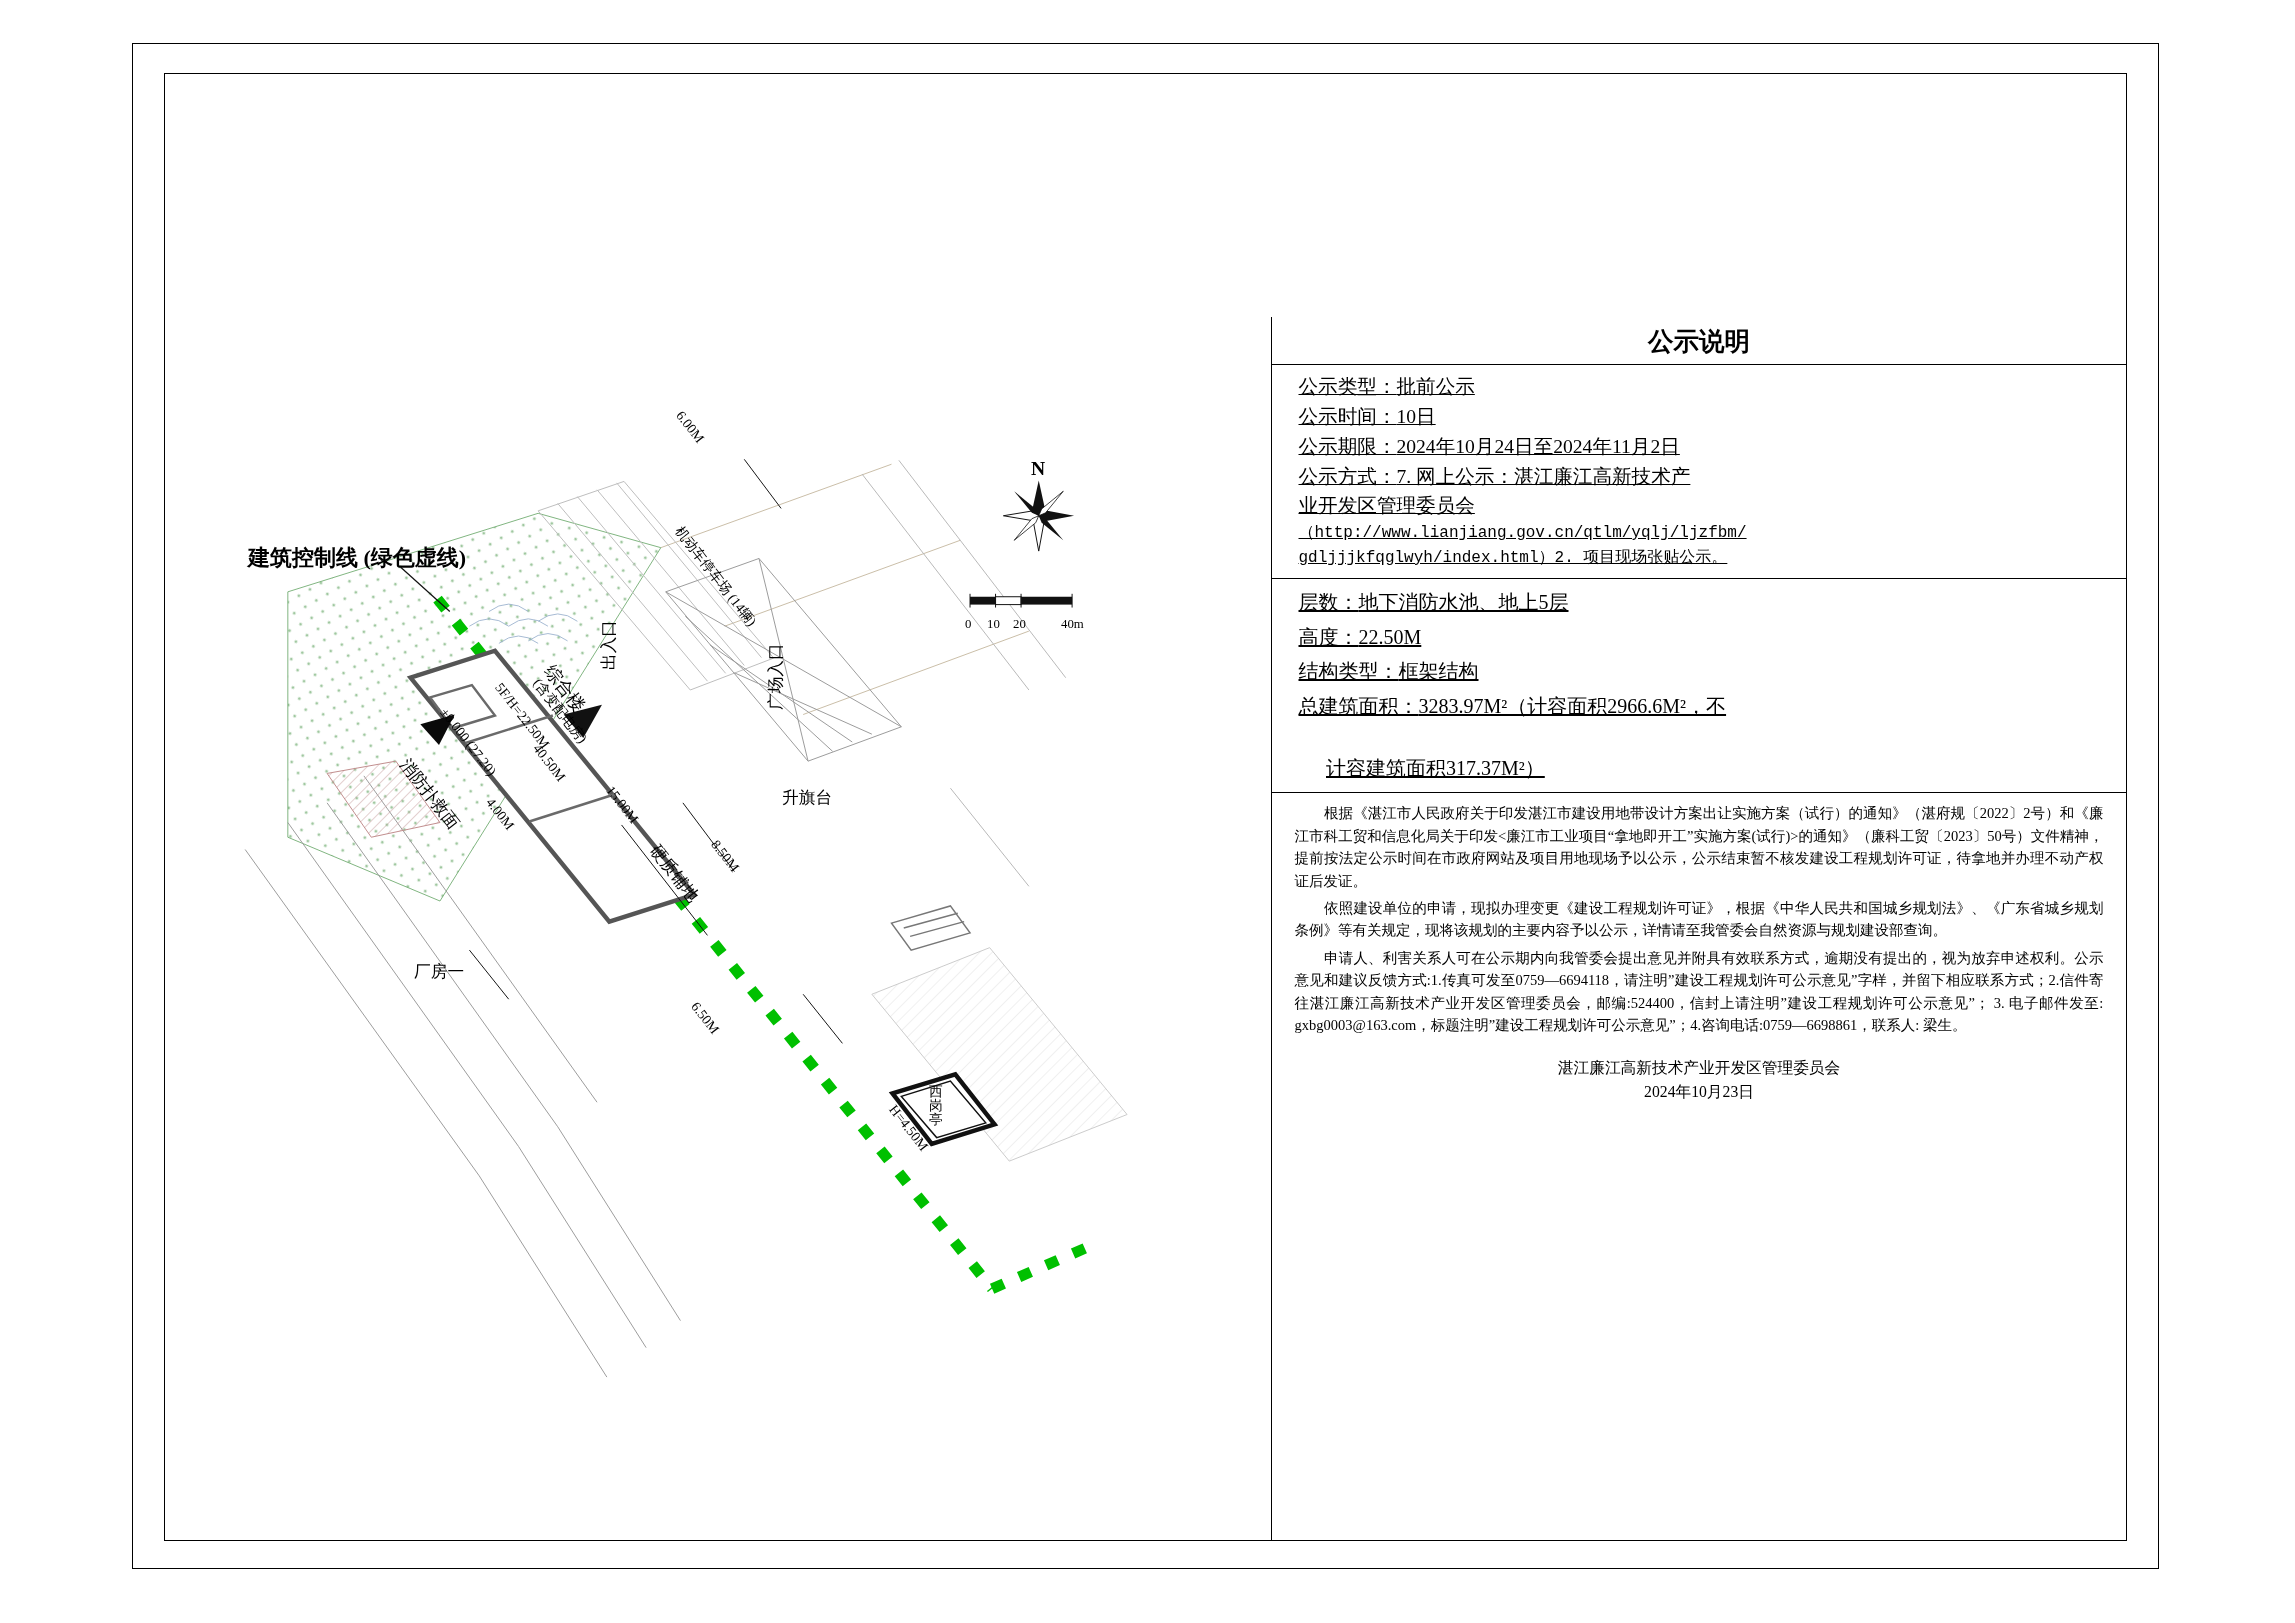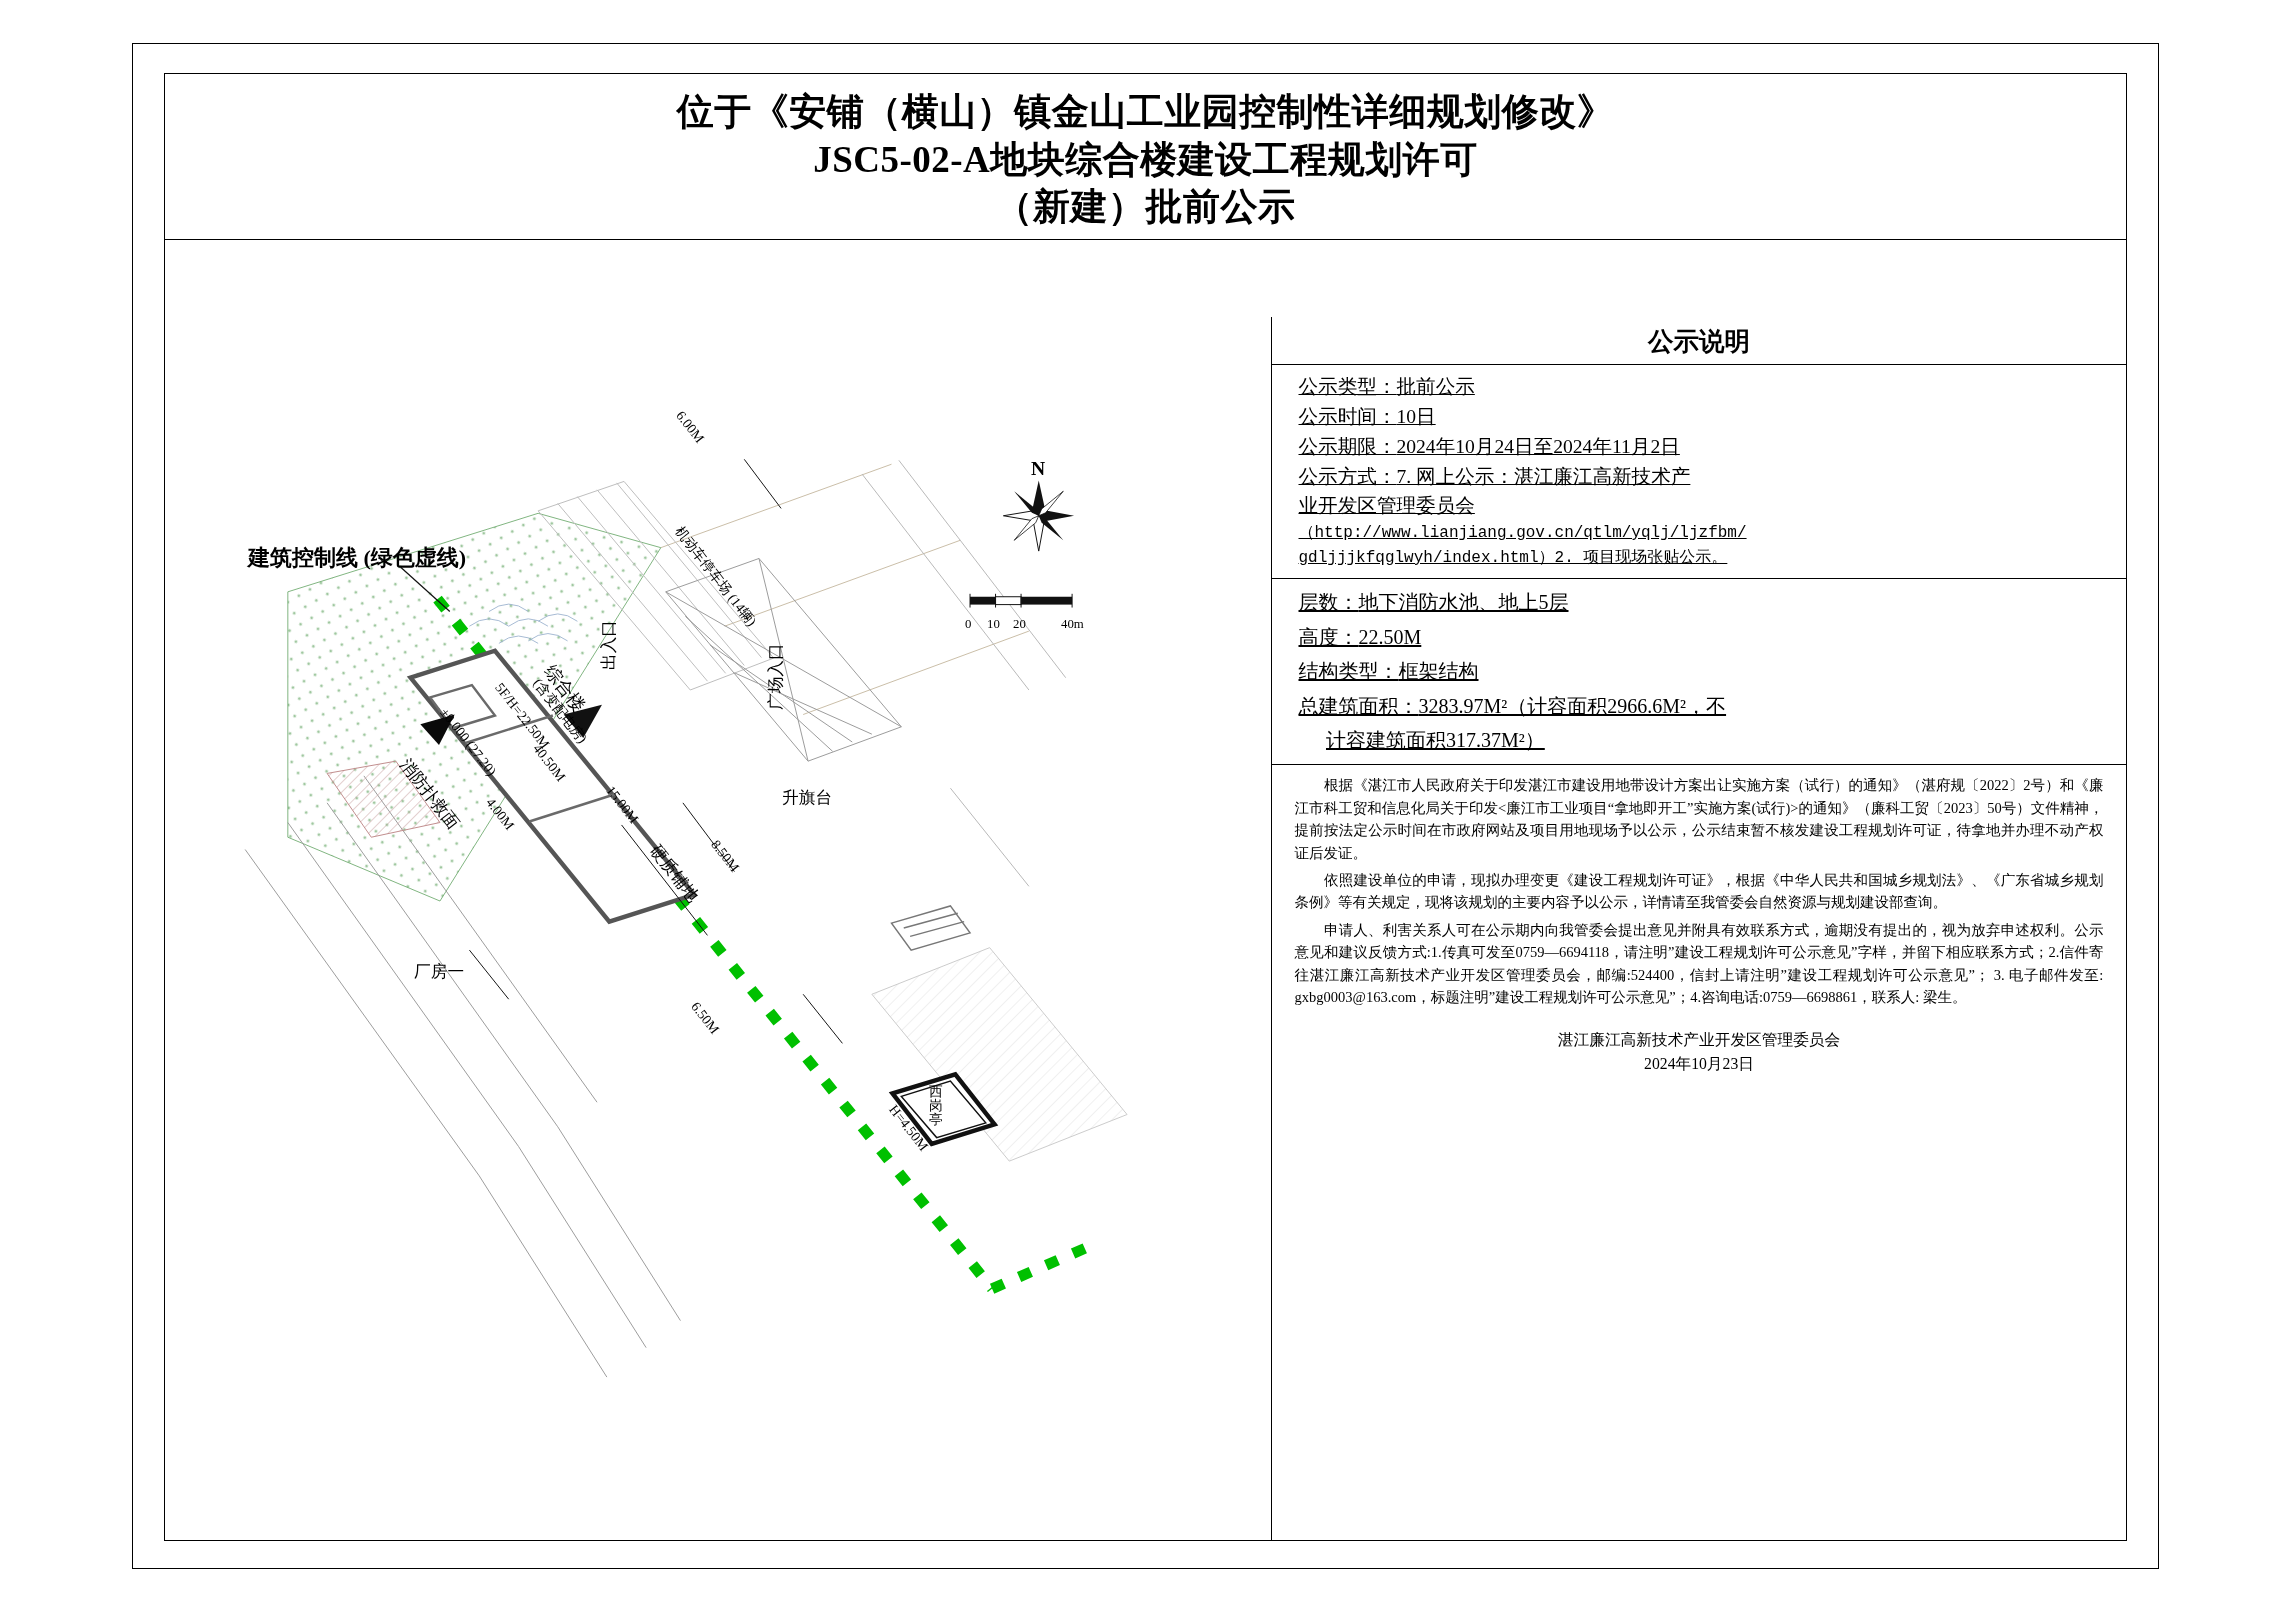--- a/index.html
+++ b/index.html
@@ -144,25 +144,20 @@
     font-size: 12.8px;
     font-family: "Liberation Serif", serif;
   }
 </style>
 </head>
 <body>
 
 <div class="sheet">
   <div class="inner-frame">
 
-    <div class="title-block">
-      <div class="title-line">位于《安铺（横山）镇金山工业园控制性详细规划修改》</div>
-      <div class="title-line">JSC5-02-A地块综合楼建设工程规划许可</div>
-      <div class="title-line">（新建）批前公示</div>
-    </div>
 
     <div class="body-row">
 
       <div class="drawing-col">
         <div class="dwg">
           <svg width="1107" height="1224" viewBox="0 0 2255 2494">
             <defs>
               <pattern id="dots" width="26" height="26" patternUnits="userSpaceOnUse" patternTransform="rotate(-30)">
                 <circle cx="4" cy="4" r="3" fill="#1a7a1a" opacity="0.55"></circle>
               </pattern>
@@ -353,21 +348,21 @@
           </div>
           <div class="spec-line">
             <span>高度：</span><span>22.50M</span>
           </div>
           <div class="spec-line">
             <span>结构类型：</span><span>框架结构</span>
           </div>
           <div class="spec-line">
             <span>总建筑面积：</span><span>3283.97M²（计容面积2966.6M²，不</span>
           </div>
-          <div class="spec-line" style="padding-left:27.5px;">计容建筑面积317.37M²）</div>
+          <div class="spec-line" style="padding-left:27.5px;margin-top:28px;">计容建筑面积317.37M²）</div>
         </div>
 
         <div class="legal">
           <p>根据《湛江市人民政府关于印发湛江市建设用地带设计方案出让实施方案（试行）的通知》（湛府规〔2022〕2号）和《廉江市科工贸和信息化局关于印发&lt;廉江市工业项目“拿地即开工”实施方案(试行)&gt;的通知》（廉科工贸〔2023〕50号）文件精神，提前按法定公示时间在市政府网站及项目用地现场予以公示，公示结束暂不核发建设工程规划许可证，待拿地并办理不动产权证后发证。</p>
           <p>依照建设单位的申请，现拟办理变更《建设工程规划许可证》，根据《中华人民共和国城乡规划法》、《广东省城乡规划条例》等有关规定，现将该规划的主要内容予以公示，详情请至我管委会自然资源与规划建设部查询。</p>
           <p>申请人、利害关系人可在公示期内向我管委会提出意见并附具有效联系方式，逾期没有提出的，视为放弃申述权利。公示意见和建议反馈方式:1.传真可发至0759—6694118，请注明”建设工程规划许可公示意见”字样，并留下相应联系方式；2.信件寄往湛江廉江高新技术产业开发区管理委员会，邮编:524400，信封上请注明”建设工程规划许可公示意见”；  3. 电子邮件发至: gxbg0003@163.com，标题注明”建设工程规划许可公示意见”；4.咨询电话:0759—6698861，联系人: 梁生。</p>
           <div class="signoff">
             <div>湛江廉江高新技术产业开发区管理委员会</div>
             <div>2024年10月23日</div>
           </div>

